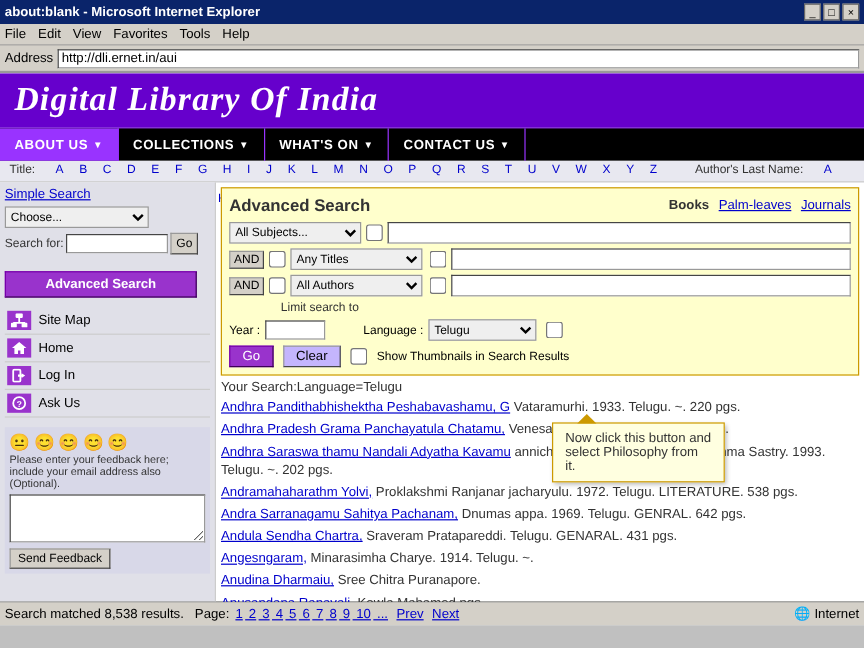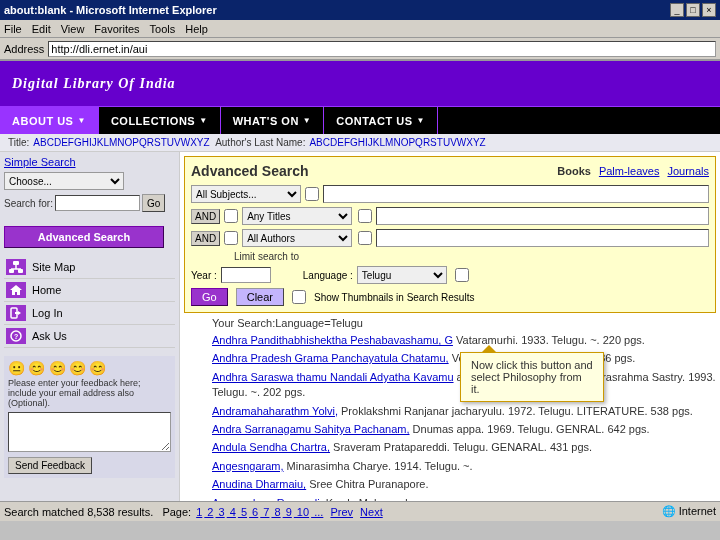--- a/index.html
+++ b/index.html
@@ -15,30 +15,30 @@
     .menu-bar span { cursor: pointer; }
     .address-bar { background: #d4d0c8; padding: 2px 4px; display: flex; align-items: center; gap: 4px; height: 22px; border-bottom: 1px solid #999; }
     .address-label { font-size: 11px; }
     .address-input { flex: 1; height: 16px; border: 1px inset #999; font-size: 11px; padding: 0 2px; background: white; }
 
     
     .page { background: white; height: calc(540px - 80px); overflow: hidden; }
 
     
     .site-header { background: #6600cc; padding: 8px 12px; height: 45px; display: flex; align-items: center; }
-    .site-title { color: white; font-size: 14px; font-family: 'Times New Roman', serif; font-style: italic; font-weight: bold; letter-spacing: 1px; }
+    .site-title { color: white; font-size: 28px; font-family: 'Times New Roman', serif; font-style: italic; font-weight: bold; letter-spacing: 1px; }
 
     
     .nav-bar { background: #000000; display: flex; height: 28px; border-top: 1px solid #9933ff; }
     .nav-item { display: flex; align-items: center; padding: 0 12px; color: white; font-size: 11px; font-weight: bold; cursor: pointer; border-right: 1px solid #9933ff; text-transform: uppercase; letter-spacing: 0.5px; }
     .nav-item.active { background: #9933ff; }
     .nav-arrow { margin-left: 4px; font-size: 8px; }
 
     
-    .alpha-bar { background: #e8e8f0; border-bottom: 1px solid #ccc; padding: 2px 8px; display: flex; gap: 0; font-size: 10px; flex-wrap: wrap; height: 18px; align-items: center; }
+    .alpha-bar { background: #e8e8f0; border-bottom: 1px solid #ccc; padding: 2px 8px; display: flex; gap: 13px; font-size: 10px; flex-wrap: wrap; height: 18px; align-items: center; }
     .alpha-bar .label { color: #333; margin-right: 4px; }
     .alpha-bar a { color: #0000cc; text-decoration: none; font-size: 10px; }
 
     
     .main-layout { display: flex; height: calc(540px - 80px - 45px - 28px - 18px - 20px); }
 
     
     .sidebar { width: 180px; background: #e0e0e8; border-right: 1px solid #ccc; padding: 4px; flex-shrink: 0; }
     .simple-search-section { margin-bottom: 8px; }
     .simple-search-link { color: #0000cc; text-decoration: underline; font-size: 11px; cursor: pointer; display: block; margin-bottom: 4px; }
@@ -84,21 +84,21 @@
     .lang-select { height: 18px; font-size: 10px; border: 1px solid #999; width: 90px; }
     .lang-checkbox { width: 14px; height: 14px; margin-left: 4px; }
 
     .action-row { display: flex; align-items: center; gap: 8px; margin-top: 4px; }
     .go-btn2 { background: #9933cc; color: white; border: 1px outset #7700aa; padding: 2px 10px; font-size: 11px; cursor: pointer; }
     .clear-btn { background: #c4b5fd; border: 1px outset #999; padding: 2px 10px; font-size: 11px; cursor: pointer; }
     .thumb-check { width: 14px; height: 14px; }
     .thumb-label { font-size: 10px; }
 
     
-    .results-area { font-size: 11px; overflow-y: auto; height: 185px; margin-left: 28px; }
+    .results-area { font-size: 11px; overflow-y: auto; height: 185px; }
     .results-header { font-size: 11px; color: #333; margin-bottom: 4px; }
     .result-item { margin-bottom: 3px; line-height: 1.4; }
     .result-link { color: #0000cc; text-decoration: underline; cursor: pointer; }
     .result-text { color: #333; }
 
     
     .status-bar { background: #d4d0c8; border-top: 1px solid #999; height: 20px; display: flex; align-items: center; padding: 0 4px; font-size: 11px; justify-content: space-between; }
     .page-link { color: #0000cc; text-decoration: underline; cursor: pointer; }
 
     

